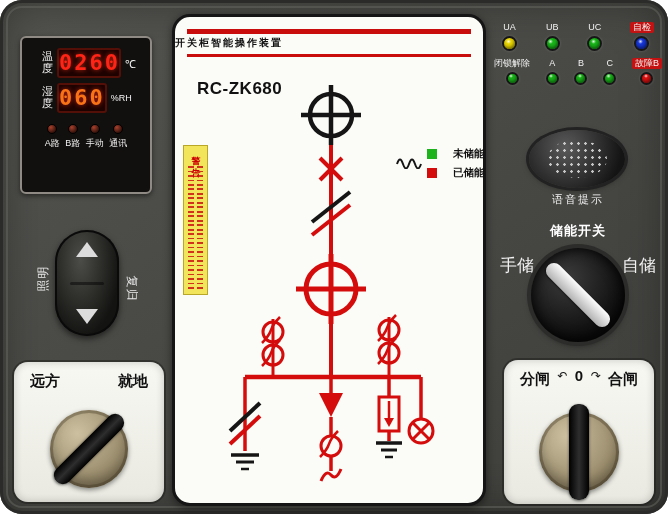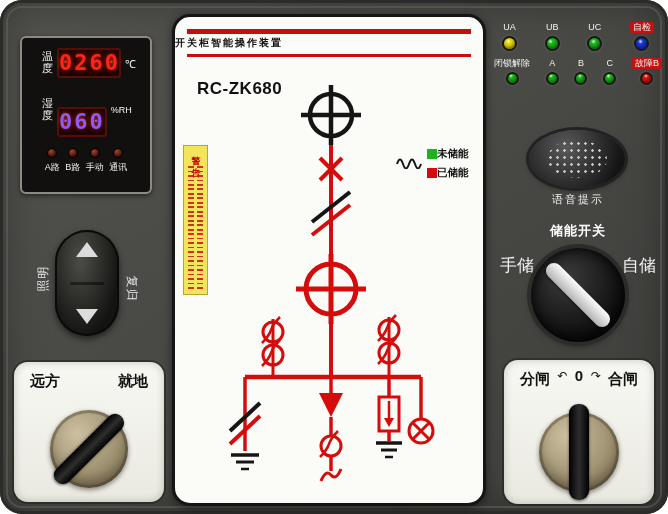--- a/index.html
+++ b/index.html
@@ -98,41 +98,41 @@
   .red-top{position:absolute;left:12px;right:12px;top:12px;height:5px;background:#c90d0d;}
   .mimic-title{position:absolute;top:19px;left:0;width:100%;text-align:left;font-size:10px;font-weight:bold;color:#111;letter-spacing:2px;}
   .red-mid{position:absolute;left:12px;right:12px;top:37px;height:3px;background:#c90d0d;}
   .model{position:absolute;left:22px;top:62px;font-size:17px;font-weight:bold;color:#111;letter-spacing:.5px;}
   .sticker{position:absolute;left:8px;top:128px;width:25px;height:150px;background:#f3e55b;border:1px solid #b9a828;
     display:flex;flex-direction:column;z-index:3;}
   .sticker-title{writing-mode:vertical-rl;text-orientation:upright;color:#c00;font-size:9px;font-weight:bold;letter-spacing:1px;margin:3px auto 2px;}
   .sticker-lines{flex:1;display:flex;gap:3px;margin:2px 4px 5px;}
   .sticker-col{width:7px;background-image:repeating-linear-gradient(to bottom,rgba(204,17,17,.85) 0 1.5px,transparent 1.5px 4.5px);}
   .legend{position:absolute;left:252px;top:130px;display:flex;flex-direction:column;gap:5px;z-index:3;}
-  .legend-item{display:flex;align-items:center;gap:0;}
+  .legend-item{display:flex;align-items:center;gap:16px;}
   .swatch{width:10px;height:10px;display:inline-block;}
   .legend-label{font-size:10.5px;font-weight:bold;color:#111;white-space:nowrap;}
   .spring-icon{position:absolute;left:220px;top:136px;z-index:3;}
   .sld{position:absolute;left:18px;top:62px;width:276px;height:426px;}
 </style>
 </head>
 <body>
 
 <div class="device">
   <div class="frame"></div>
 
   <div class="display-module">
     <div class="disp-row">
       <span class="disp-label">温度</span>
       <span class="seg-display" style="color: rgb(255, 36, 21);">0260</span>
       <span class="disp-unit">℃</span>
     </div>
     <div class="disp-row">
       <span class="disp-label">湿度</span>
-      <span class="seg-display" style="color: #8b5cf6; margin-top: 24px;">060</span>
+      <span class="seg-display" style="color: #f97316;">060</span>
       <span class="disp-unit small">%RH</span>
     </div>
     <div class="disp-buttons">
       <div class="disp-btn">
         <span class="btn-dot"></span>
         <span class="btn-label">A路</span>
       </div>
       <div class="disp-btn">
         <span class="btn-dot"></span>
         <span class="btn-label">B路</span>

